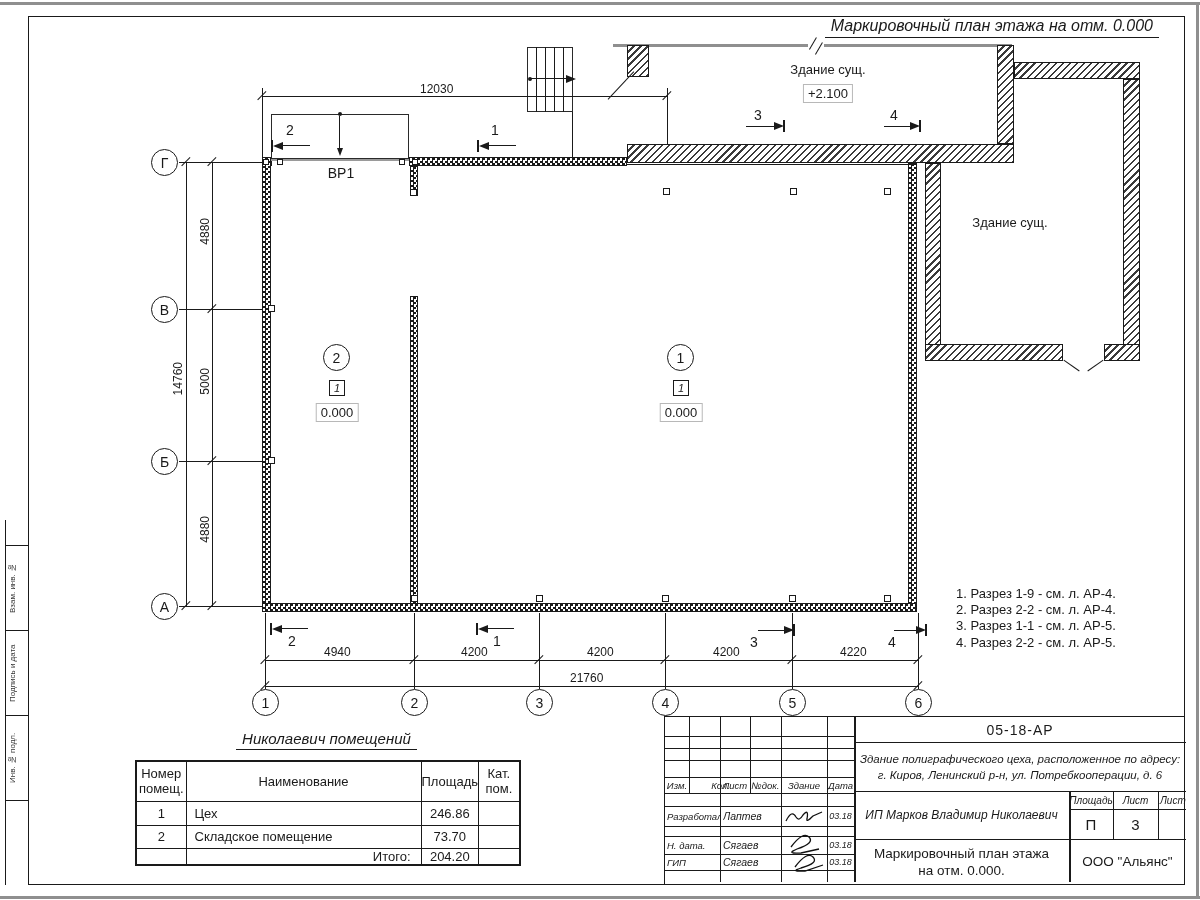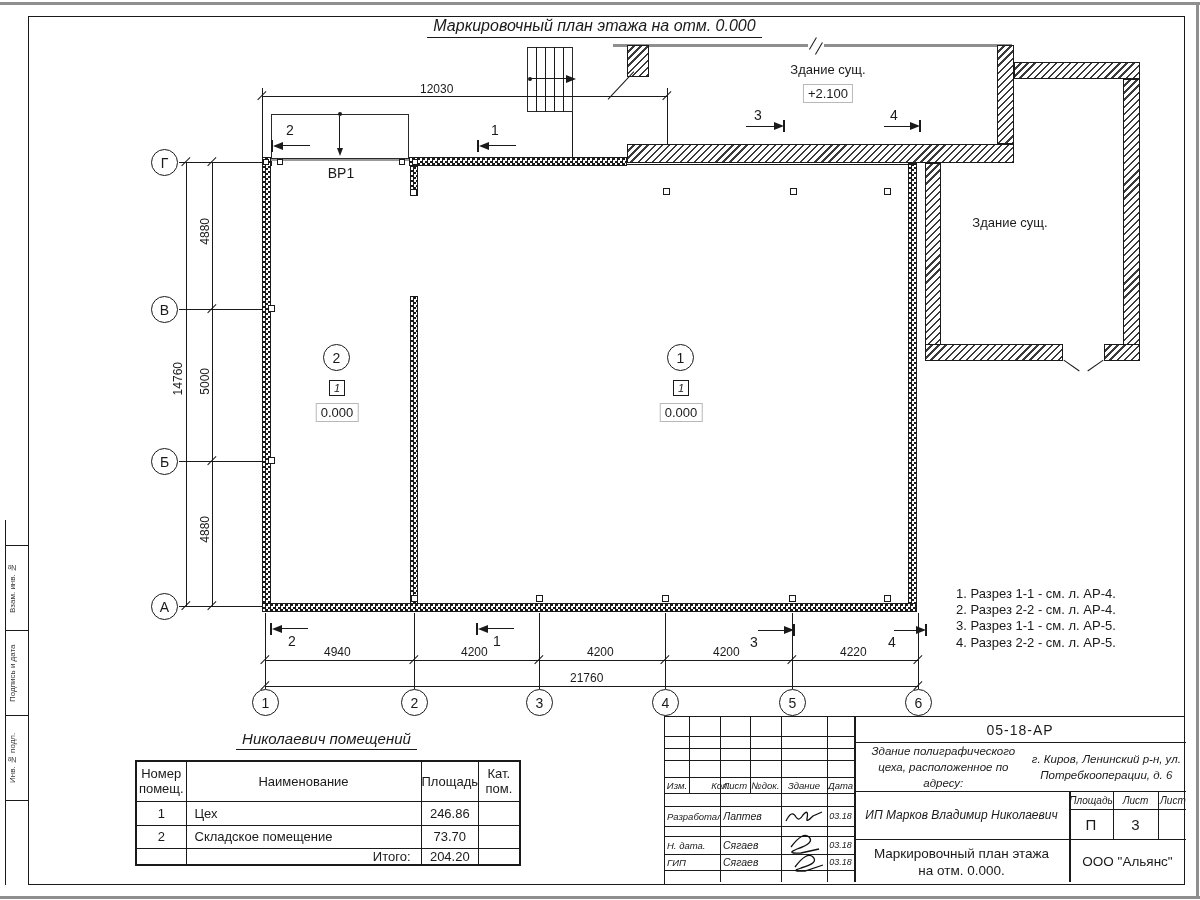--- a/index.html
+++ b/index.html
@@ -66,21 +66,21 @@
 
   <div class="vl" style="left:5px;top:520px;height:365px"></div>
   <div class="hl" style="left:5px;top:545px;width:23px"></div>
   <div class="hl" style="left:5px;top:630px;width:23px"></div>
   <div class="hl" style="left:5px;top:715px;width:23px"></div>
   <div class="hl" style="left:5px;top:800px;width:23px"></div>
   <div class="strip-label" style="left:8px;top:548px;height:80px">Взам. инв. №</div>
   <div class="strip-label" style="left:8px;top:633px;height:80px">Подпись и дата</div>
   <div class="strip-label" style="left:8px;top:718px;height:80px">Инв. № подл.</div>
 
-  <div class="abs" style="left:30px;top:17px;width:1129px;text-align:center">
+  <div class="abs" style="left:30px;top:17px;width:1129px;text-align:right">
     <span class="plan-title">Маркировочный план этажа на отм. 0.000</span>
   </div>
 
   <div class="wall" style="left:262px;top:157px;width:10px;height:9px"></div>
   <div class="wall" style="left:409px;top:157px;width:218px;height:9px"></div>
   <div class="wall" style="left:262px;top:157px;width:9px;height:455px"></div>
   <div class="wall" style="left:908px;top:163px;width:9px;height:449px"></div>
   <div class="wall" style="left:262px;top:603px;width:655px;height:9px"></div>
   <div class="wall" style="left:410px;top:166px;width:8px;height:30px"></div>
   <div class="wall" style="left:410px;top:296px;width:8px;height:308px"></div>
@@ -231,21 +231,21 @@
   <div class="tick" style="left:912px;top:685px"></div>
   <div class="dimtext" style="left:570px;top:671px">21760</div>
   <div class="circle" style="left:252px;top:689px">1</div>
   <div class="circle" style="left:401px;top:689px">2</div>
   <div class="circle" style="left:526px;top:689px">3</div>
   <div class="circle" style="left:652px;top:689px">4</div>
   <div class="circle" style="left:779px;top:689px">5</div>
   <div class="circle" style="left:905px;top:689px">6</div>
 
   <div class="abs notes" style="left:956px;top:586px">
-    <div>1. Разрез 1-1 - см. л. АР-4.</div>
+    <div>1. Разрез 1-9 - см. л. АР-4.</div>
     <div>2. Разрез 2-2 - см. л. АР-4.</div>
     <div>3. Разрез 1-1 - см. л. АР-5.</div>
     <div>4. Разрез 2-2 - см. л. АР-5.</div>
   </div>
 
   <div class="abs" style="left:135px;top:730px;width:383px;text-align:center">
     <span class="plan-title" style="font-size:15px">Николаевич помещений</span>
   </div>
   <table class="schedule" style="left:135px;top:760px">
     <colgroup>
@@ -328,21 +328,21 @@
 
     <div class="hl" style="left:189px;top:25px;width:332px"></div>
     <div class="hl" style="left:189px;top:74px;width:332px"></div>
     <div class="hl" style="left:189px;top:122px;width:332px"></div>
     <div class="vl" style="left:404px;top:74px;height:91px;width:1.6px"></div>
     <div class="vl" style="left:448px;top:74px;height:48px"></div>
     <div class="vl" style="left:493px;top:74px;height:48px"></div>
     <div class="hl" style="left:404px;top:92px;width:117px"></div>
 
     <div class="tb-text" style="left:189px;top:0;width:332px;height:25px;font-size:14px;letter-spacing:1px">05-18-АР</div>
-    <div class="abs" style="left:192px;top:25px;width:326px;height:49px;display:flex;flex-direction:row;align-items:center;justify-content:center;text-align:center">
+    <div class="abs" style="left:192px;top:25px;width:326px;height:49px;display:flex;flex-direction:column;align-items:center;justify-content:center;text-align:center">
       <div class="it" style="font-size:11.5px;line-height:16px">Здание полиграфического цеха, расположенное по адресу:</div>
       <div class="it" style="font-size:11.5px;line-height:16px">г. Киров,  Ленинский р-н, ул. Потребкооперации, д. 6</div>
     </div>
     <div class="tb-text it" style="left:189px;top:74px;width:215px;height:48px;font-size:12px">ИП Марков Владимир Николаевич</div>
     <div class="tb-text it" style="left:404px;top:74px;width:44px;height:18px;font-size:10px">Площадь</div>
     <div class="tb-text it" style="left:448px;top:74px;width:45px;height:18px;font-size:10px">Лист</div>
     <div class="tb-text it" style="left:493px;top:74px;width:28px;height:18px;font-size:10px;justify-content:flex-start;padding-left:2px">Листов</div>
     <div class="tb-text" style="left:404px;top:92px;width:44px;height:30px;font-size:15px">П</div>
     <div class="tb-text" style="left:448px;top:92px;width:45px;height:30px;font-size:15px">3</div>
     <div class="tb-text" style="left:493px;top:92px;width:28px;height:30px;font-size:15px"></div>

